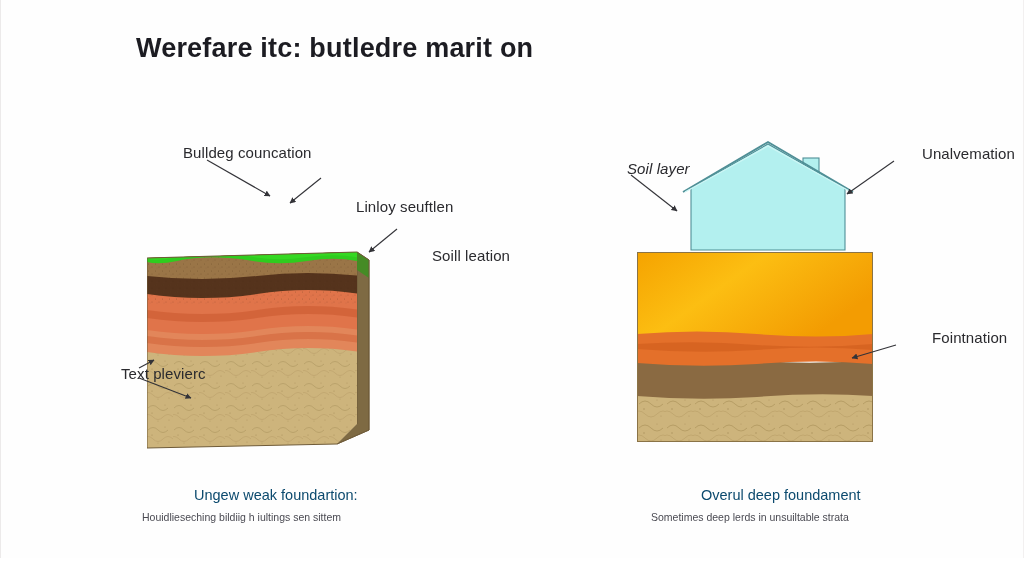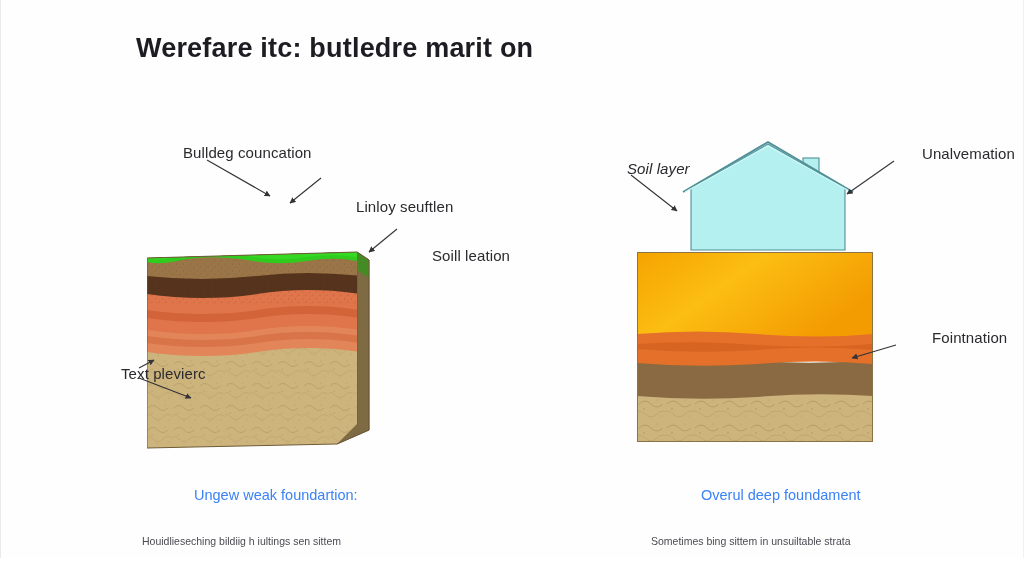--- a/index.html
+++ b/index.html
@@ -77,30 +77,29 @@
     left: 636px;
     top: 252px;
     width: 236px;
     height: 190px;
   }
 
   
   .caption-main {
     position: absolute;
     font-size: 14.5px;
-    color: #3b82f6;
+    color: #0c4a6e;
     white-space: nowrap;
   }
   .caption-sub {
     position: absolute;
     font-size: 10.5px;
     color: #4a4a52;
     white-space: nowrap;
     text-align: center;
-    margin-top: 24px;
   }
   #cap-left-main  { left: 193px; top: 487px; }
   #cap-left-sub   { left: 141px; top: 511px; }
   #cap-right-main { left: 700px; top: 487px; }
   #cap-right-sub  { left: 650px; top: 511px; }
 </style>
 </head>
 <body>
 
 <div id="canvas">
@@ -235,15 +234,15 @@
 
     <line x1="893" y1="161" x2="846" y2="194" stroke="#333338" stroke-width="1.1" marker-end="url(#ah)"></line>
 
     <line x1="895" y1="345" x2="851" y2="358" stroke="#333338" stroke-width="1.1" marker-end="url(#ah)"></line>
   </svg>
 
   <div class="caption-main" id="cap-left-main">Ungew weak foundartion:</div>
   <div class="caption-sub" id="cap-left-sub">Houidlieseching bildiig h iultings sen sittem</div>
 
   <div class="caption-main" id="cap-right-main">Overul deep foundament</div>
-  <div class="caption-sub" id="cap-right-sub">Sometimes bing sittem in unsuiltable strata</div>
+  <div class="caption-sub" id="cap-right-sub">Sometimes deep lerds in unsuiltable strata</div>
 
 </div>
 
 </body></html>

